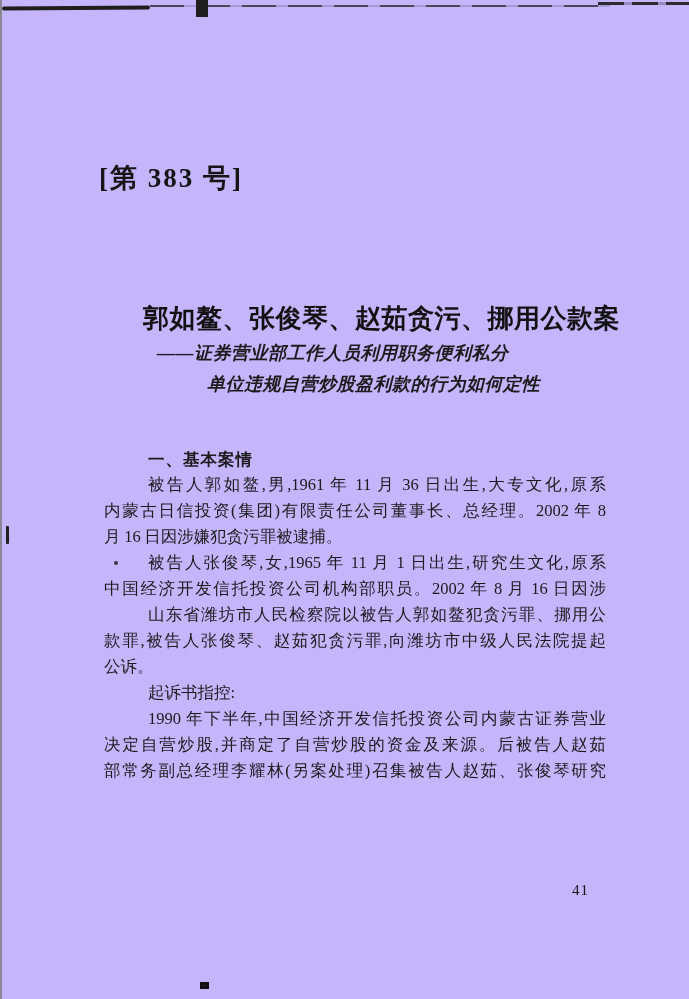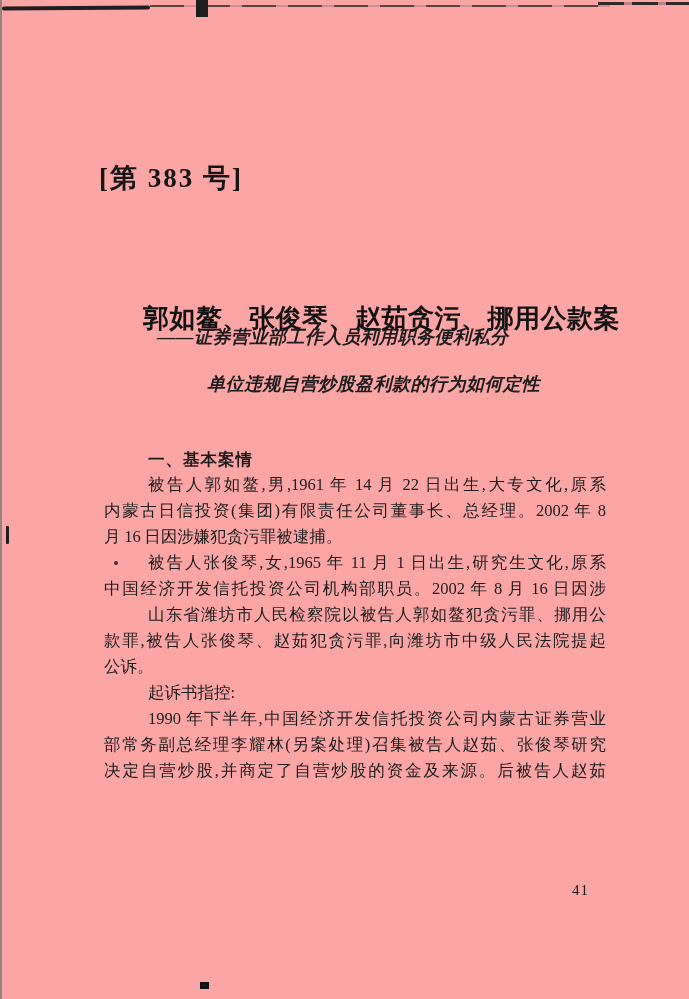--- a/index.html
+++ b/index.html
@@ -1,18 +1,18 @@
 <!DOCTYPE html>
 <html><head>
 <meta charset="utf-8">
 <style>
   html,body{margin:0;padding:0;background:#ffffff;}
   .page{
     position:relative;width:689px;height:999px;overflow:hidden;
-    background:#fca5a5;color:#1a1a1a;
+    background:#c4b5fd;color:#1a1a1a;
     font-family:"Liberation Serif","DejaVu Serif",serif;
   }
 
   
   .art{position:absolute;background:#1e1e1e;}
   .art-top-left{left:2px;top:6px;width:148px;height:4px;border-radius:2px;transform:rotate(-.3deg);}
   .art-top-mid{left:150px;top:5px;width:460px;height:2px;opacity:.75;
     background:repeating-linear-gradient(90deg,#222 0 34px,rgba(34,34,34,.25) 34px 46px);}
   .art-top-right{left:598px;top:2px;width:91px;height:3px;opacity:.9;
     background:repeating-linear-gradient(90deg,#1b1b1b 0 26px,rgba(27,27,27,.3) 26px 34px);}
@@ -28,21 +28,21 @@
     font-size:27px;font-weight:bold;letter-spacing:2px;color:#151515;white-space:nowrap;
   }
   .title{
     position:absolute;left:143px;top:301px;margin:0;
     font-size:26px;font-weight:bold;letter-spacing:.5px;color:#121212;white-space:nowrap;
   }
   .subtitle{
     position:absolute;font-style:italic;font-weight:600;font-size:18px;
     color:#1c1c1c;white-space:nowrap;letter-spacing:.5px;
   }
-  .subtitle-1{left:157px;top:325px;}
+  .subtitle-1{left:157px;top:341px;}
   .subtitle-2{left:207px;top:372px;}
 
   .body-block{
     position:absolute;left:104px;top:446px;width:502px;
     font-size:16.5px;line-height:26px;color:#1b1b1b;word-spacing:-0.5px;
   }
   .section-heading{
     font-family:"Liberation Sans","DejaVu Sans",sans-serif;
     font-weight:bold;font-size:16.5px;padding-left:44px;letter-spacing:1px;
   }
@@ -71,39 +71,39 @@
   <div class="case-number">[第 383 号]</div>
 
   <h1 class="title">郭如鳌、张俊琴、赵茹贪污、挪用公款案</h1>
   <div class="subtitle subtitle-1">——证券营业部工作人员利用职务便利私分</div>
   <div class="subtitle subtitle-2">单位违规自营炒股盈利款的行为如何定性</div>
 
   <div class="body-block">
     <div class="section-heading">一、基本案情</div>
     <div id="paragraphs">
         <div class="paragraph">
-          <div class="bodyline indent full">被告人郭如鳌,男,1961 年 14 月 22 日出生,大专文化,原系</div>
+          <div class="bodyline indent full">被告人郭如鳌,男,1961 年 11 月 36 日出生,大专文化,原系</div>
           <div class="bodyline full">内蒙古日信投资(集团)有限责任公司董事长、总经理。2002 年 8</div>
           <div class="bodyline">月 16 日因涉嫌犯贪污罪被逮捕。</div>
         </div>
         <div class="paragraph">
           <div class="bodyline indent full">被告人张俊琴,女,1965 年 11 月 1 日出生,研究生文化,原系</div>
           <div class="bodyline full">中国经济开发信托投资公司机构部职员。2002 年 8 月 16 日因涉</div>
         </div>
         <div class="paragraph">
           <div class="bodyline indent full">山东省潍坊市人民检察院以被告人郭如鳌犯贪污罪、挪用公</div>
           <div class="bodyline full">款罪,被告人张俊琴、赵茹犯贪污罪,向潍坊市中级人民法院提起</div>
           <div class="bodyline">公诉。</div>
         </div>
         <div class="paragraph">
           <div class="bodyline indent">起诉书指控:</div>
         </div>
         <div class="paragraph">
           <div class="bodyline indent full">1990 年下半年,中国经济开发信托投资公司内蒙古证券营业</div>
+          <div class="bodyline full">决定自营炒股,并商定了自营炒股的资金及来源。后被告人赵茹</div>
           <div class="bodyline full">部常务副总经理李耀林(另案处理)召集被告人赵茹、张俊琴研究</div>
-          <div class="bodyline full">决定自营炒股,并商定了自营炒股的资金及来源。后被告人赵茹</div>
         </div>
       </div>
   </div>
 
   <div class="page-number">41</div>
 
 </div>
 
 </body></html>

